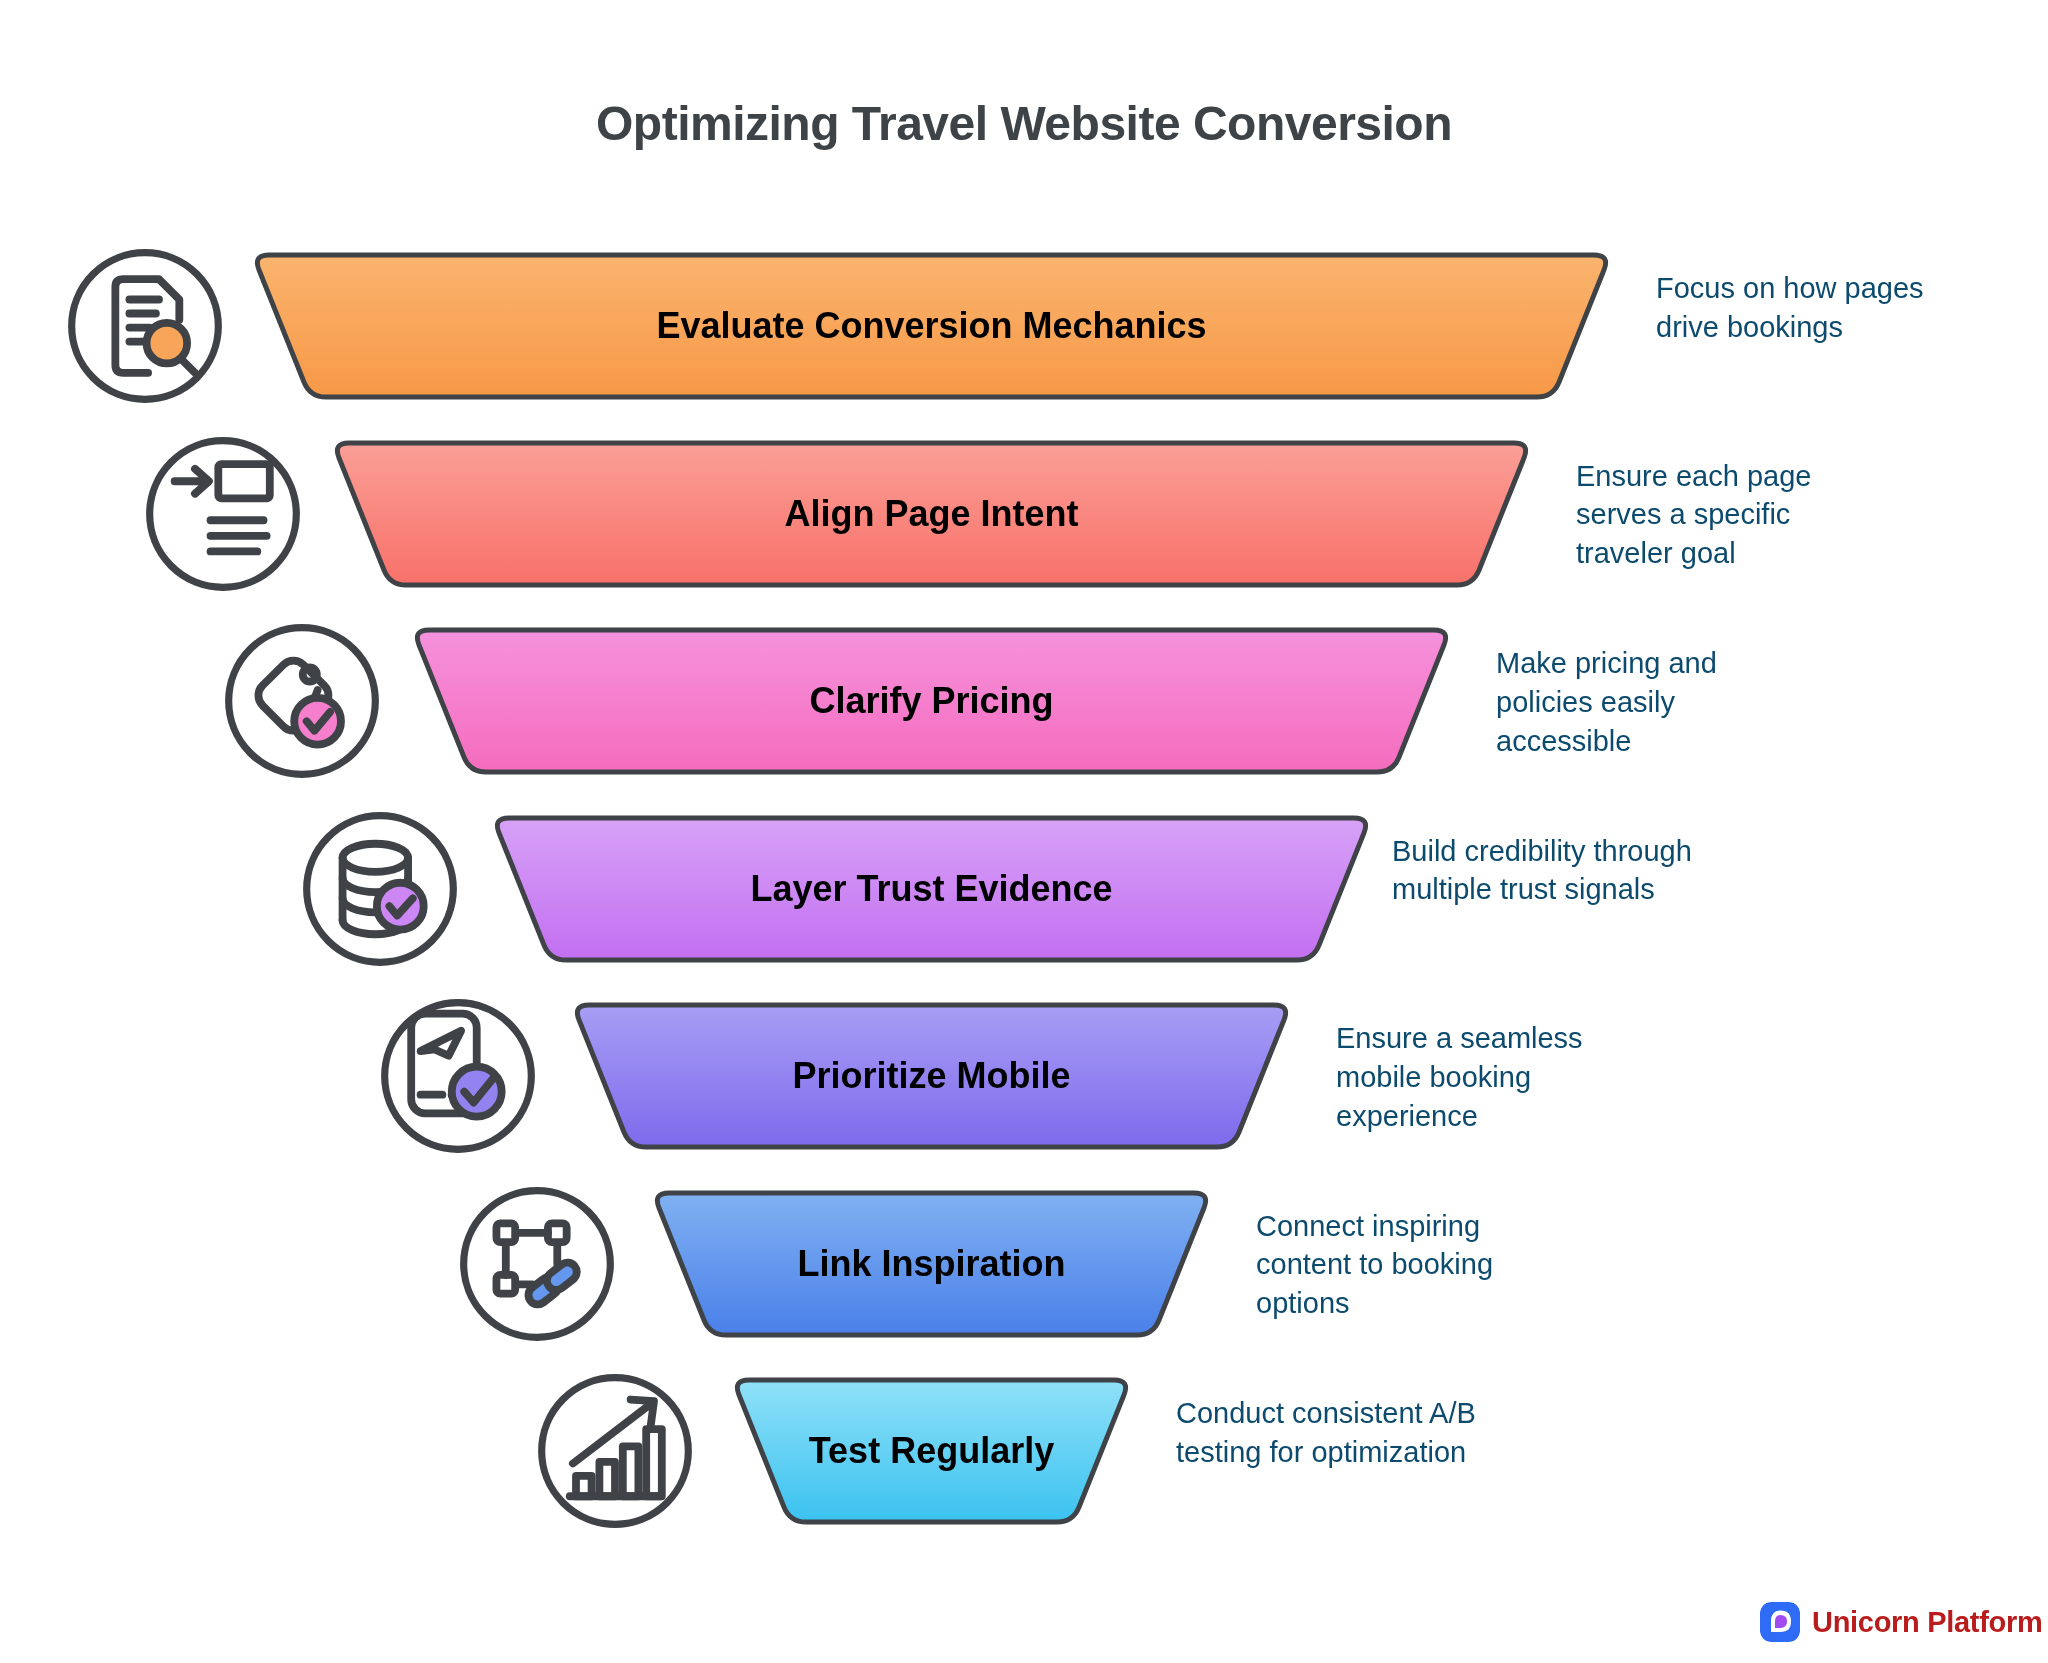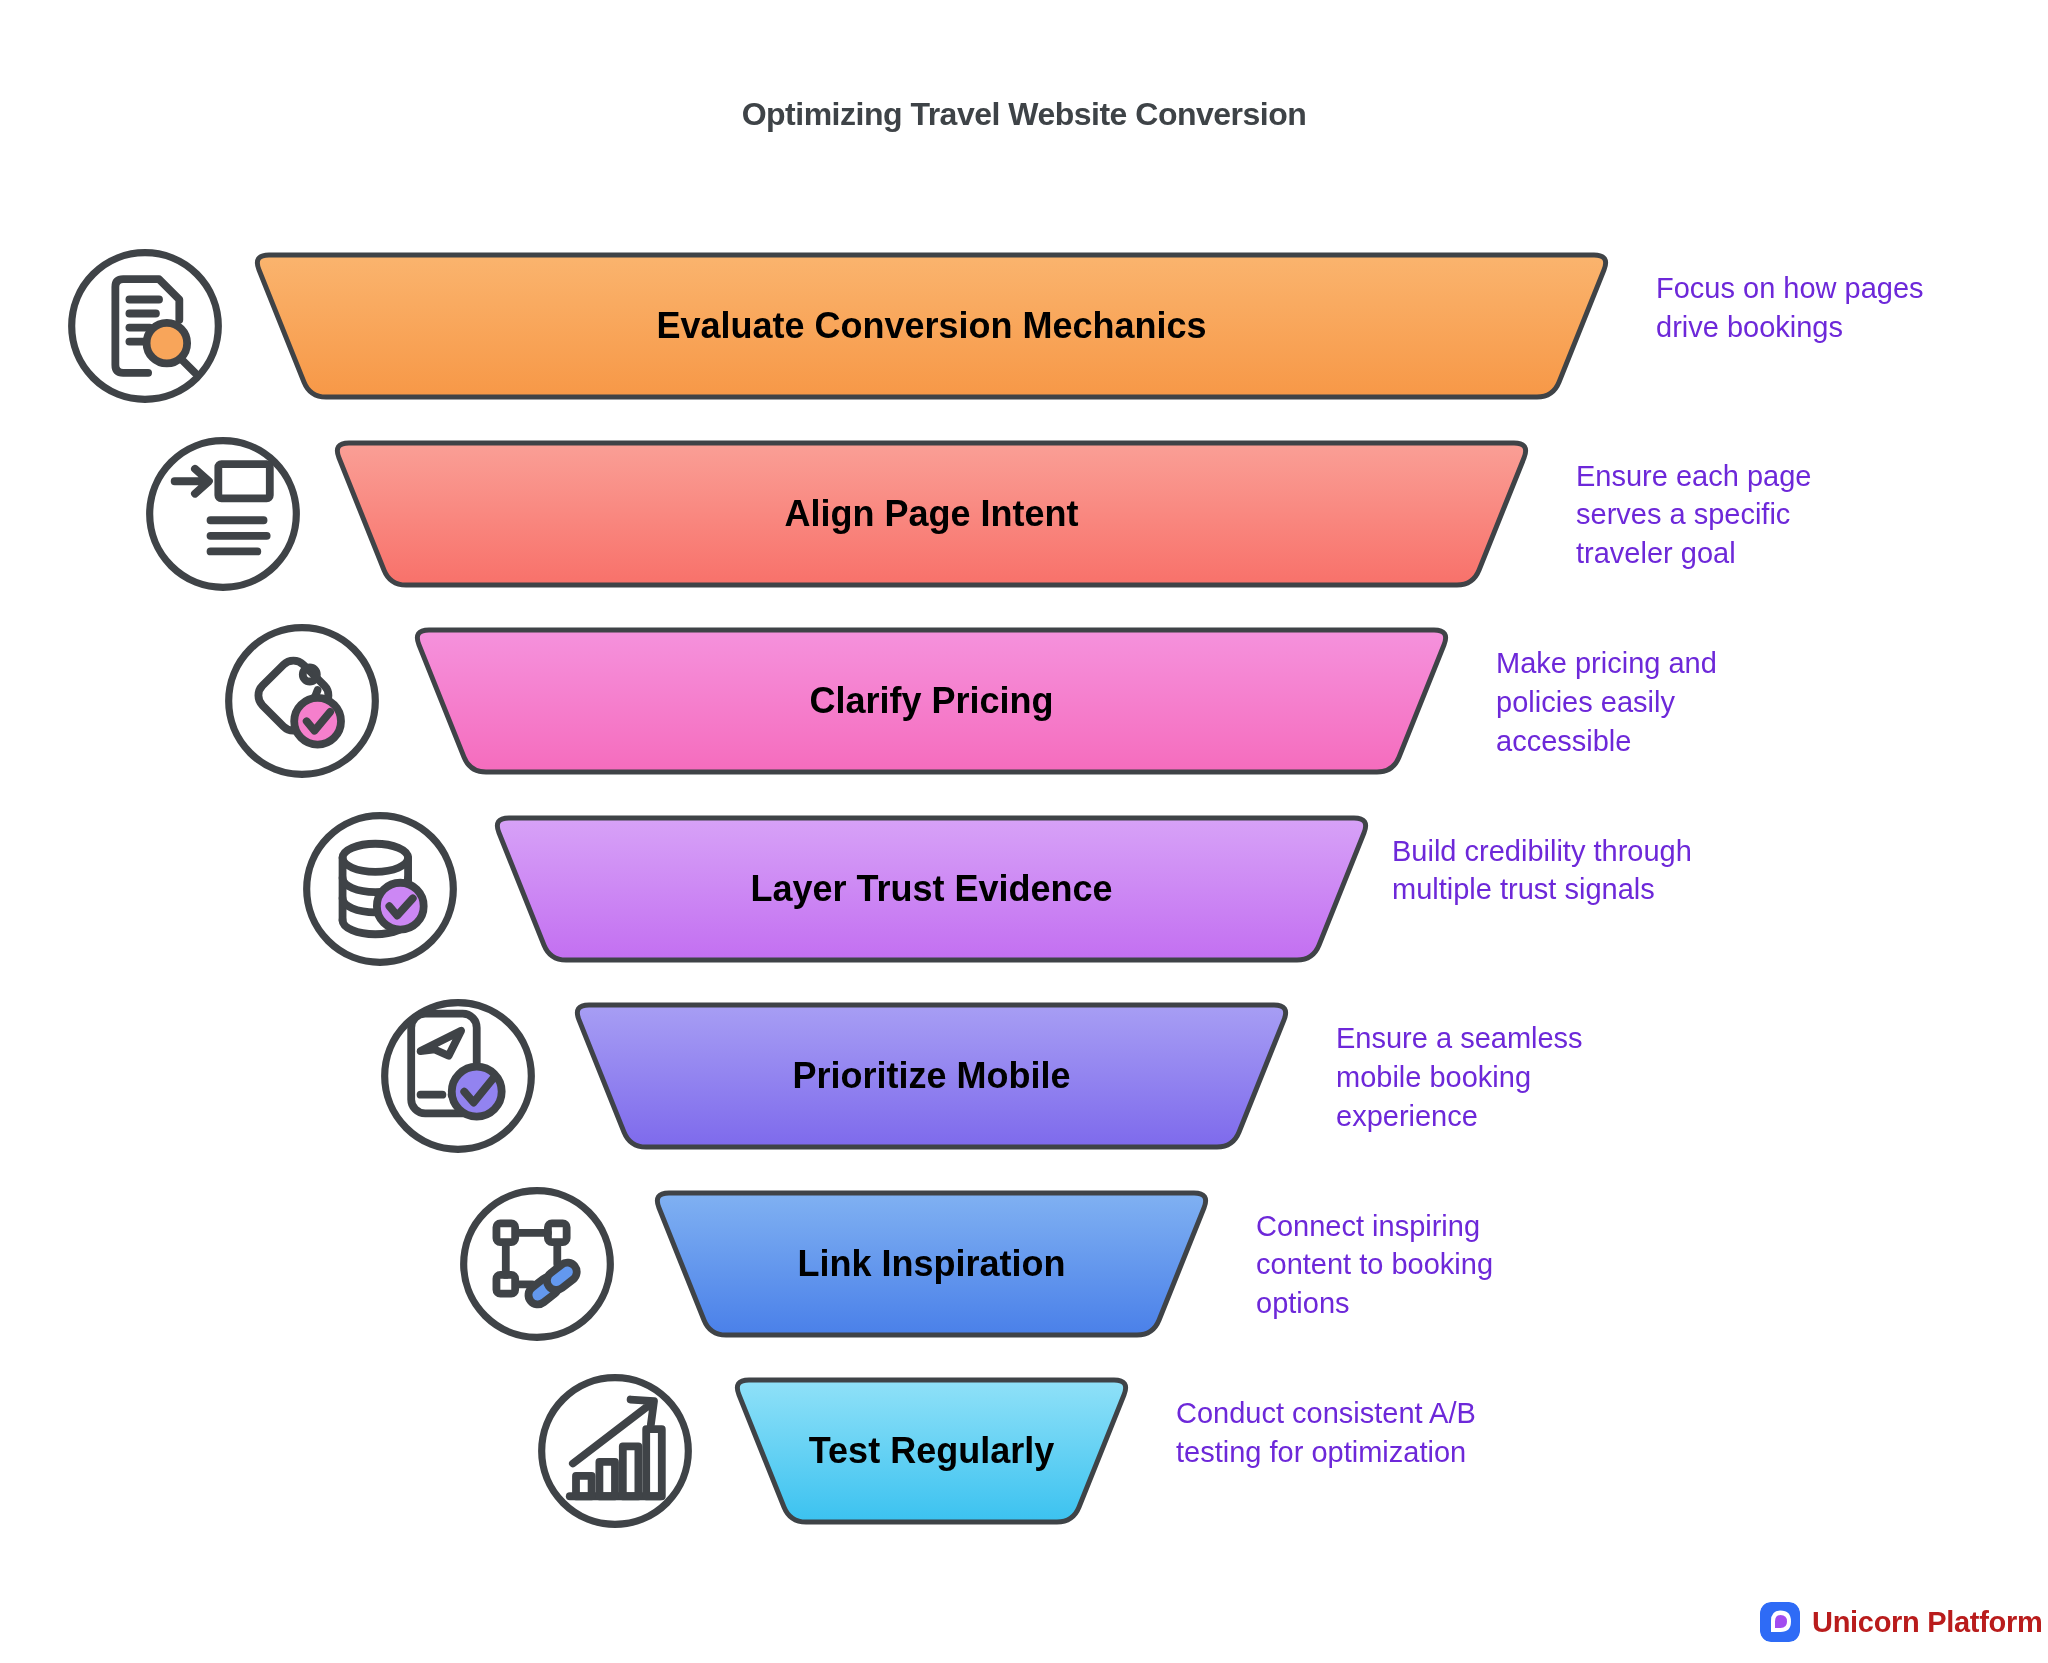--- a/index.html
+++ b/index.html
@@ -3,29 +3,29 @@
 <meta charset="utf-8">
 <style>
   html,body{margin:0;padding:0;background:#ffffff;}
   .canvas{
     position:relative;width:2048px;height:1663px;overflow:hidden;
     font-family:"Liberation Sans",sans-serif;background:#ffffff;
     --ink:#3f4347;
   }
   .title{
     position:absolute;top:96px;left:0;width:100%;text-align:center;
-    font-size:32px;font-weight:bold;letter-spacing:-0.5px;color:#3e4347;margin:0;
+    font-size:48px;font-weight:bold;letter-spacing:-0.5px;color:#3e4347;margin:0;
   }
   .seg-svg{position:absolute;}
   .seg-label{
     position:absolute;height:142px;display:flex;align-items:center;justify-content:center;
     font-size:36px;font-weight:bold;color:#000000;pointer-events:none;
   }
   .step-desc{
-    position:absolute;font-size:29px;line-height:1.34;color:#6d28d9;
+    position:absolute;font-size:29px;line-height:1.34;color:#0c4a6e;
   }
   .icon-wrap{position:absolute;}
   .s{fill:none;stroke:var(--ink);stroke-width:5;stroke-linecap:round;stroke-linejoin:round;}
   .ring{stroke-width:4.6;}
   .footer{
     position:absolute;left:1760px;top:1602px;display:flex;align-items:center;gap:12px;
   }
   .brand-badge{width:40px;height:40px;border-radius:11px;display:block;}
   .brand-name{
     font-size:29px;font-weight:bold;color:#b91c1c;letter-spacing:-0.3px;white-space:nowrap;

